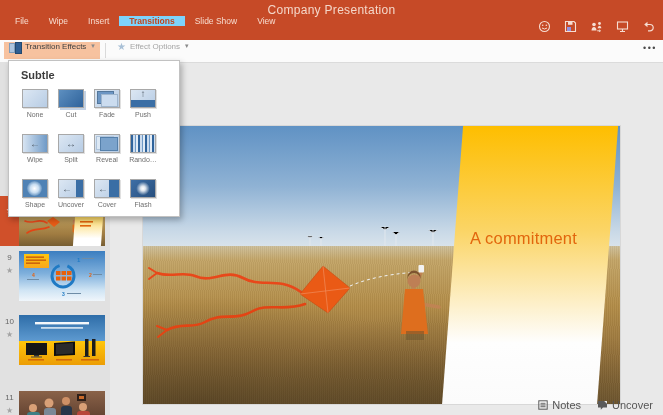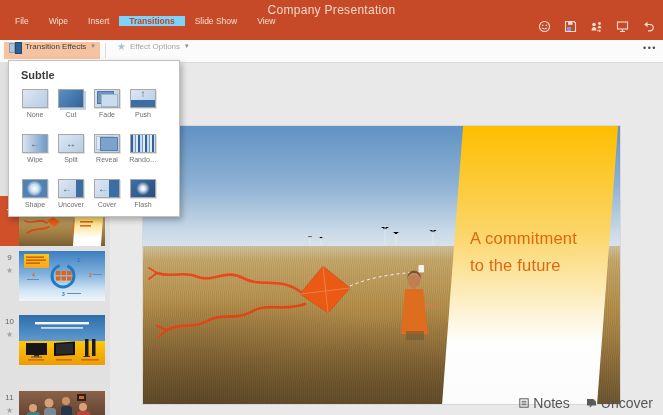--- a/index.html
+++ b/index.html
@@ -58,21 +58,21 @@
          linear-gradient(#CDBF9B,#C2A467 9%,#B18B47 38%,#94713B 68%,#6E5630 100%);}
   .scene{position:absolute;left:0;top:0;}
   .banner{position:absolute;left:0;top:0;width:477px;height:278px;
           background:linear-gradient(#FEBE00,#FBD567 38%,#FEFEFE 78%,#FBFBFB 100%);
           clip-path:polygon(67.1% 0,99.6% 0,95.2% 100%,62.7% 100%);}
   .slide-title{position:absolute;left:327px;top:99px;font-size:16.5px;line-height:27px;
                color:#E2660D;letter-spacing:.2px;}
 
   
   .status{position:absolute;right:10px;bottom:4px;display:flex;gap:16px;align-items:flex-start;
-          font-size:14px;color:#565656;}
+          font-size:11px;color:#565656;}
   .status .sbtn{display:flex;align-items:center;gap:4px;}
 
   
   .panel{position:absolute;left:8px;top:60px;width:170px;height:155px;background:#FFF;
          border:1px solid #C2C2C2;box-shadow:2px 3px 6px rgba(0,0,0,.28);z-index:5;}
   .panel-title{position:absolute;left:12px;top:8px;font-size:11px;font-weight:bold;color:#3C3C3C;}
   .grid{position:absolute;left:8px;top:28px;display:grid;grid-template-columns:repeat(4,36px);}
   .cell{display:flex;flex-direction:column;align-items:center;margin-bottom:16px;cursor:default;}
   .tile{position:relative;width:24px;height:17px;border:1px solid #A8A8A8;
         background:linear-gradient(135deg,#DCE7F3,#B7CCE4);box-shadow:1px 1px 0 rgba(0,0,0,.12);
@@ -348,21 +348,20 @@
       <rect x="275.5" y="139" width="5.5" height="7.5" rx="1" fill="#F2F2F2"></rect>
       <line x1="266" y1="176" x2="296" y2="181" stroke="#C08453" stroke-width="3.4" stroke-linecap="round"></line>
       <path d="M262,163 L280,163 L285,208 L258,208 Z" fill="#DE6E1E"></path>
       <circle cx="271" cy="155" r="6.5" fill="#BE7F55"></circle>
       <path d="M264.5,153.5 A6.5,6.5 0 0 1 277.5,153.5 L277.5,151 A6.5,6.5 0 0 0 264.5,151 Z" fill="#7E5430"></path>
       <rect x="263" y="205" width="18" height="9" fill="#6B5530" opacity=".55"></rect>
     </svg>
     <div class="banner"></div>
     <div class="slide-title">
       <div>A commitment</div>
-      <div>to the future</div>
     </div>
   </div>
 
   <div class="status">
     <div class="sbtn">
       <svg width="10" height="10" viewBox="0 0 10 10">
         <rect x="0.8" y="0.8" width="8.4" height="8.4" fill="none" stroke="#5A5A5A" stroke-width="1"></rect>
         <path d="M2.5,3.3 h5 M2.5,5 h5 M2.5,6.7 h5" stroke="#5A5A5A" stroke-width="0.9"></path>
       </svg>
       <span>Notes</span>

